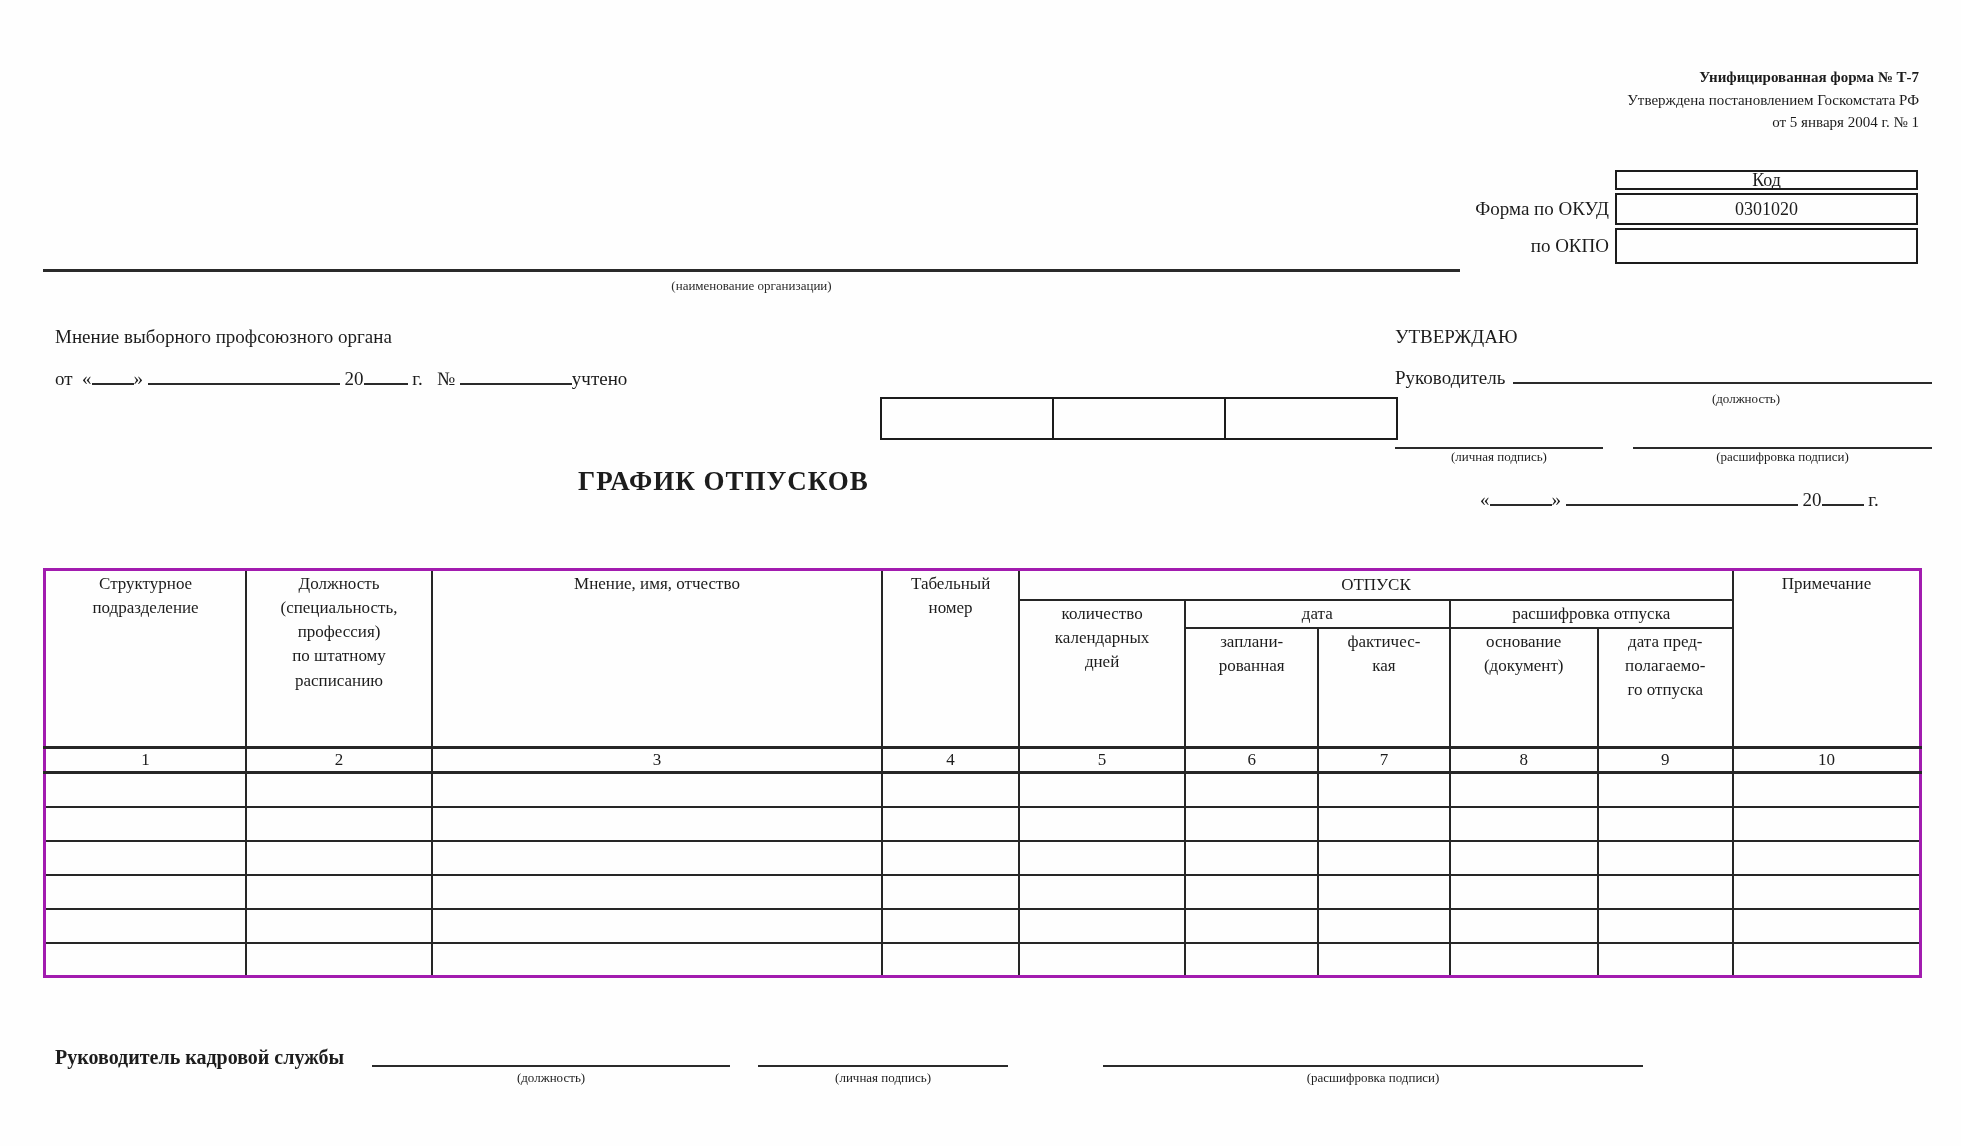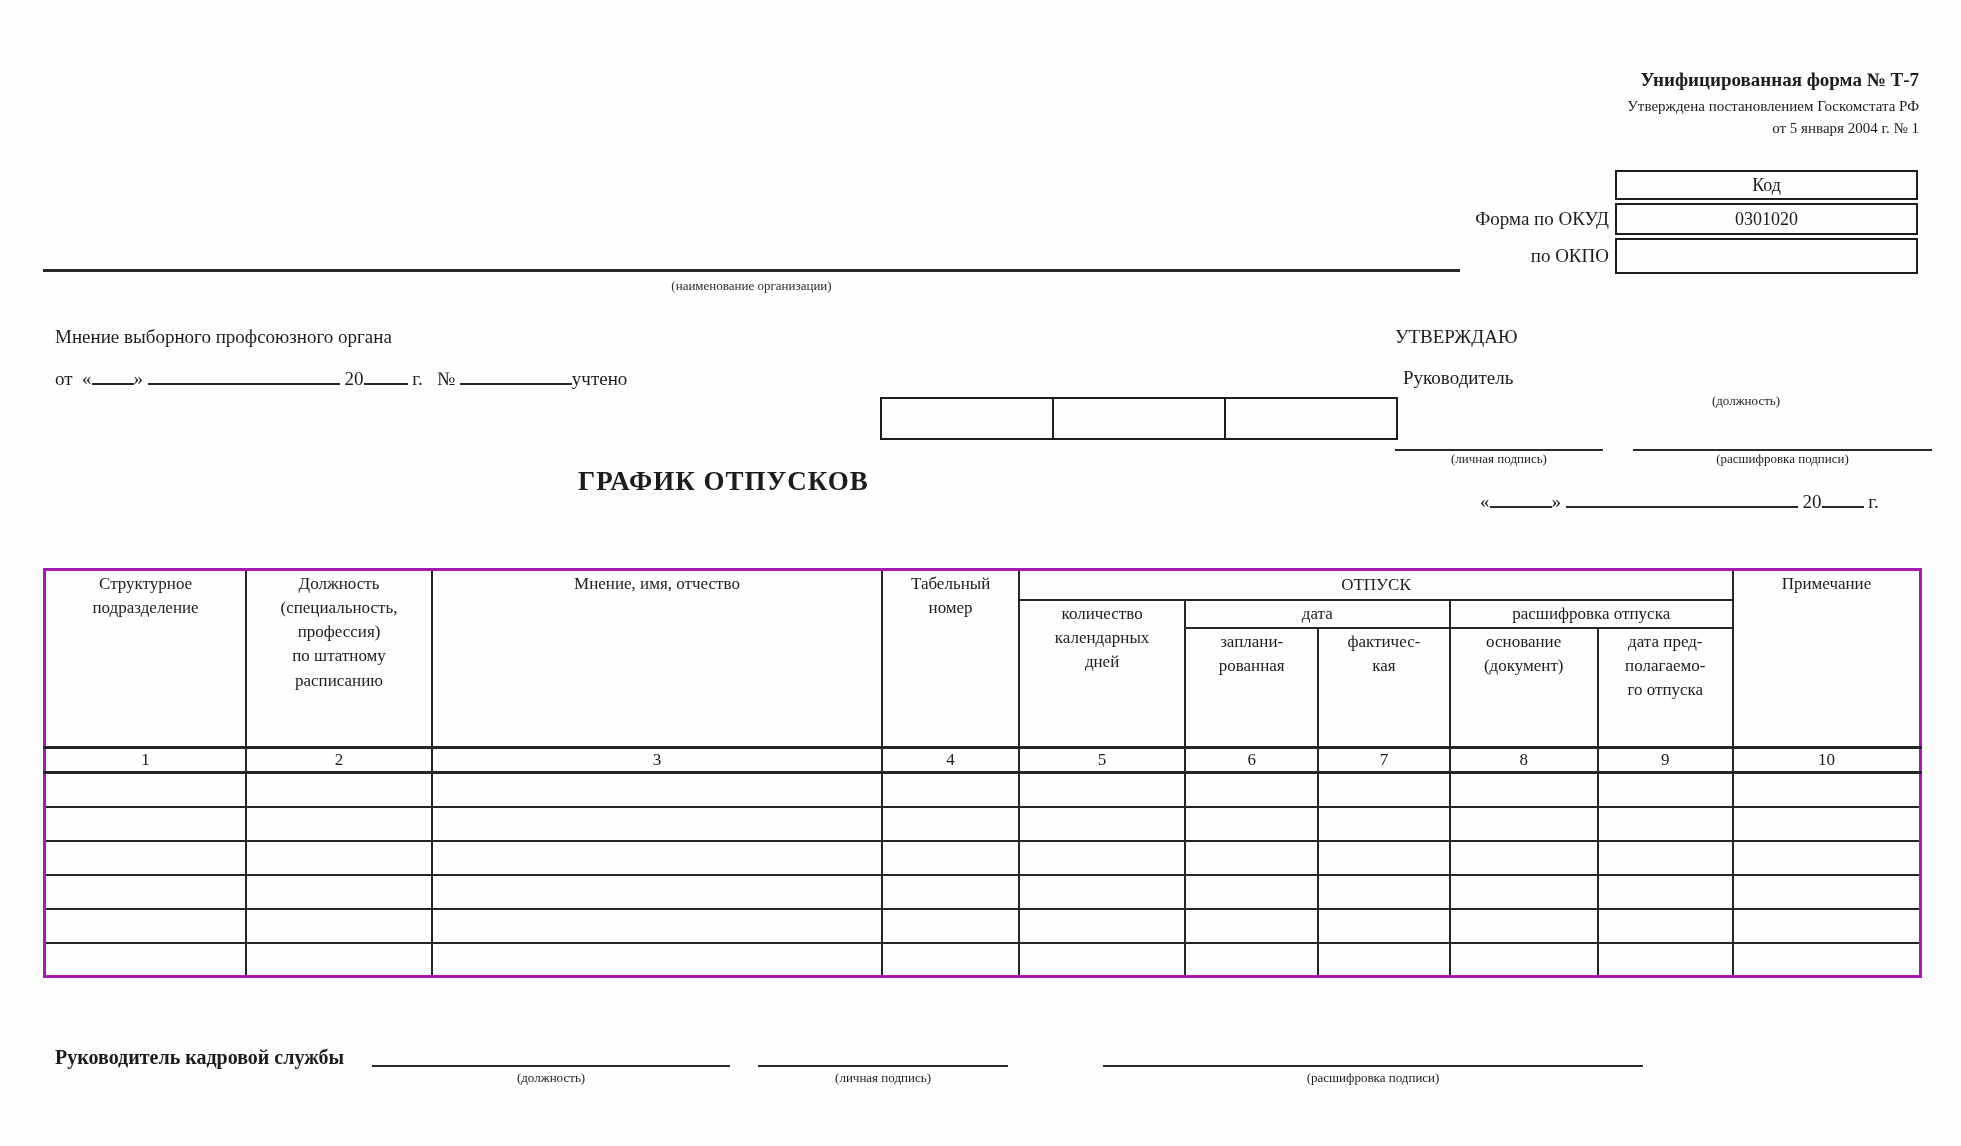--- a/index.html
+++ b/index.html
@@ -5,45 +5,45 @@
   * { margin:0; padding:0; box-sizing:border-box; }
   html,body { background:#fbfbfa; }
   .page {
     position:relative; width:1961px; height:1146px;
     background:#fefefe; color:#1c1c1c;
     font-family:"Liberation Serif", serif;
     overflow:hidden;
   }
   
   .form-ref { position:absolute; top:66px; right:42px; text-align:right; line-height:1.5; }
-  .form-ref .t  { font-weight:bold; font-size:19px; }
+  .form-ref .t  { font-weight:bold; font-size:15px; }
   .form-ref .s  { font-size:15px; }
   
   .code-grid { position:absolute; top:170px; right:43px; display:grid;
                grid-template-columns:auto 303px; grid-row-gap:3px; align-items:stretch; }
   .code-label { font-size:19px; text-align:right; padding-right:6px; align-self:center; white-space:nowrap; }
   .code-cell  { border:2px solid #1c1c1c; font-size:18px; text-align:center;
                 display:flex; align-items:center; justify-content:center; }
-  .code-cell.h  { height:30px; }
+  .code-cell.h  { height:20px; }
   .code-cell.v1 { height:32px; }
   .code-cell.v2 { height:36px; }
   
   .org-line    { position:absolute; left:43px; top:248px; width:1417px; height:24px;
                  border-bottom:3px solid #2a2a2a; }
   .org-caption { position:absolute; left:43px; top:278px; width:1417px; text-align:center;
                  font-size:13px; color:#2a2a2a; }
   
   .blank { display:inline-block; border-bottom:2px solid #2a2a2a; height:17px;
            vertical-align:baseline; }
   
   .union { position:absolute; left:55px; top:326px; font-size:19px; }
   .union .row2 { margin-top:20px; white-space:nowrap; }
   
   .approve { position:absolute; left:1395px; top:326px; width:537px; font-size:19px; }
-  .approve .head-row { display:flex; margin-top:19px; align-items:baseline;flex-direction:column; }
+  .approve .head-row { display:flex; margin-top:19px; align-items:baseline; }
   .approve .head-line { flex:1; border-bottom:2px solid #2a2a2a; height:17px; margin-left:8px; }
   .approve .cap { font-size:13px; text-align:center; }
   .approve .cap-pos { margin-left:165px; margin-top:2px; }
   .approve .sig-row { display:flex; margin-top:26px; }
   .approve .sig-a { width:208px; }
   .approve .sig-b { flex:1; margin-left:30px; }
   .approve .sig-line { border-bottom:2px solid #2a2a2a; height:16px; }
   .approve .date-row { margin-top:24px; padding-left:85px; white-space:nowrap; }
   
   .doc-title { position:absolute; left:578px; top:466px; font-size:27px; font-weight:bold;

